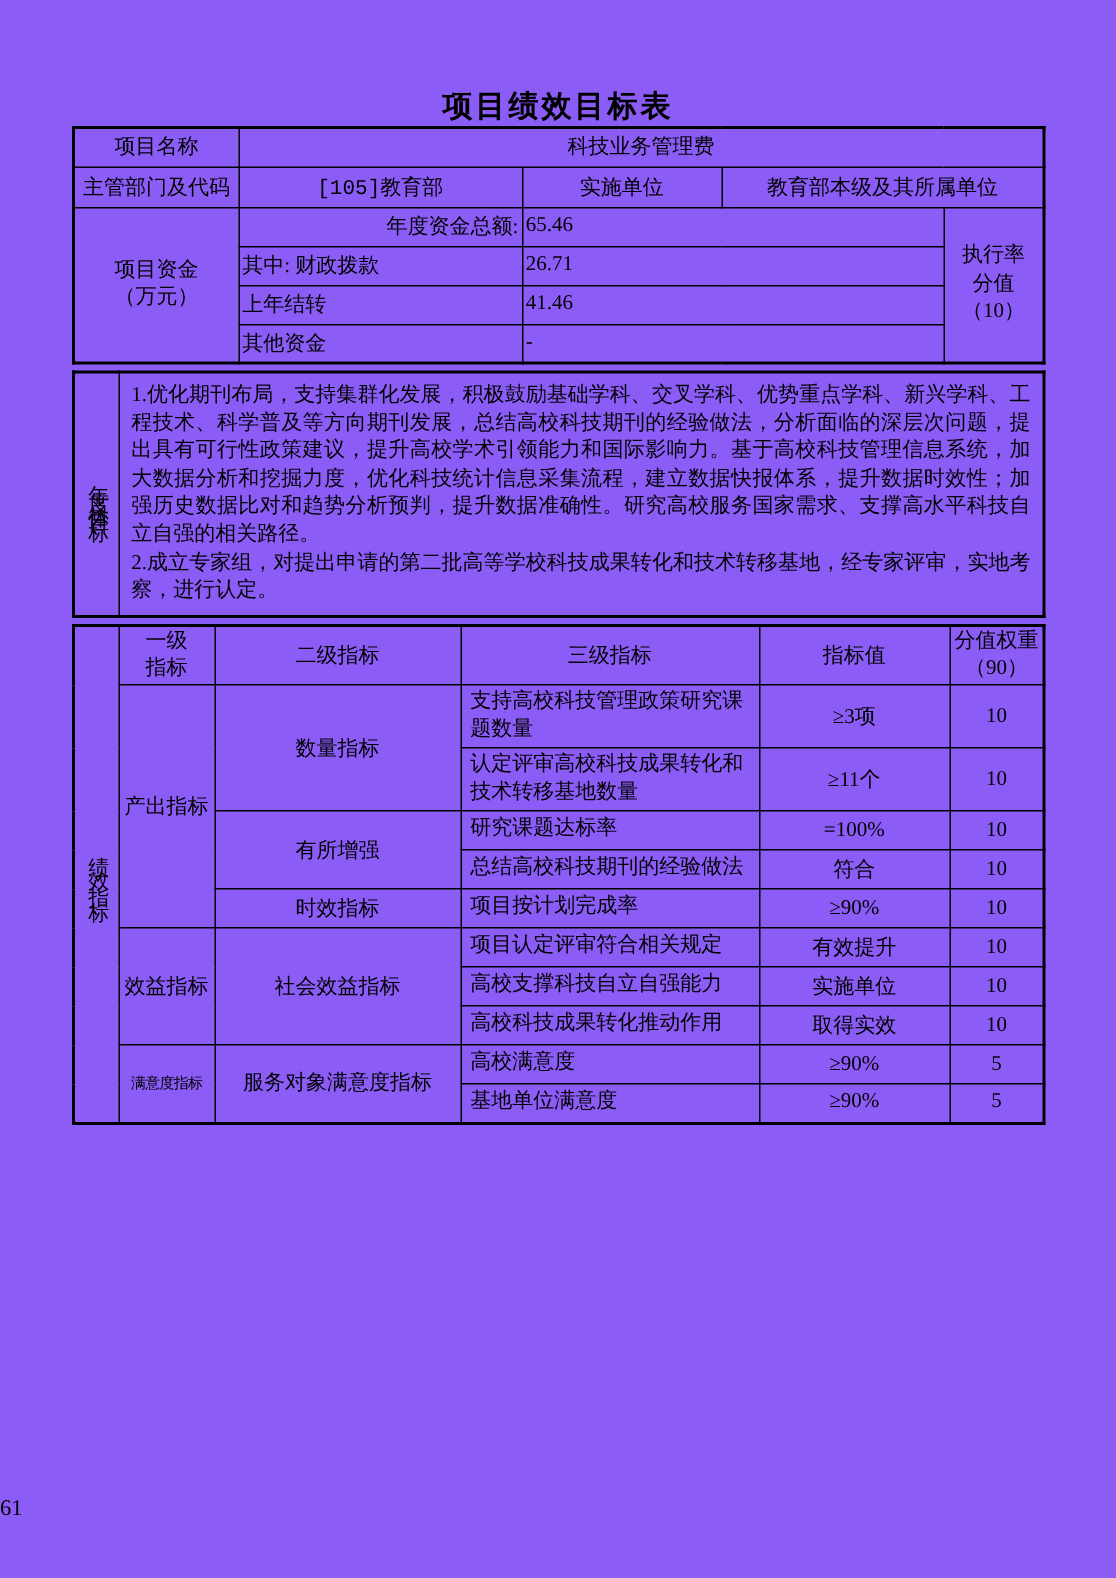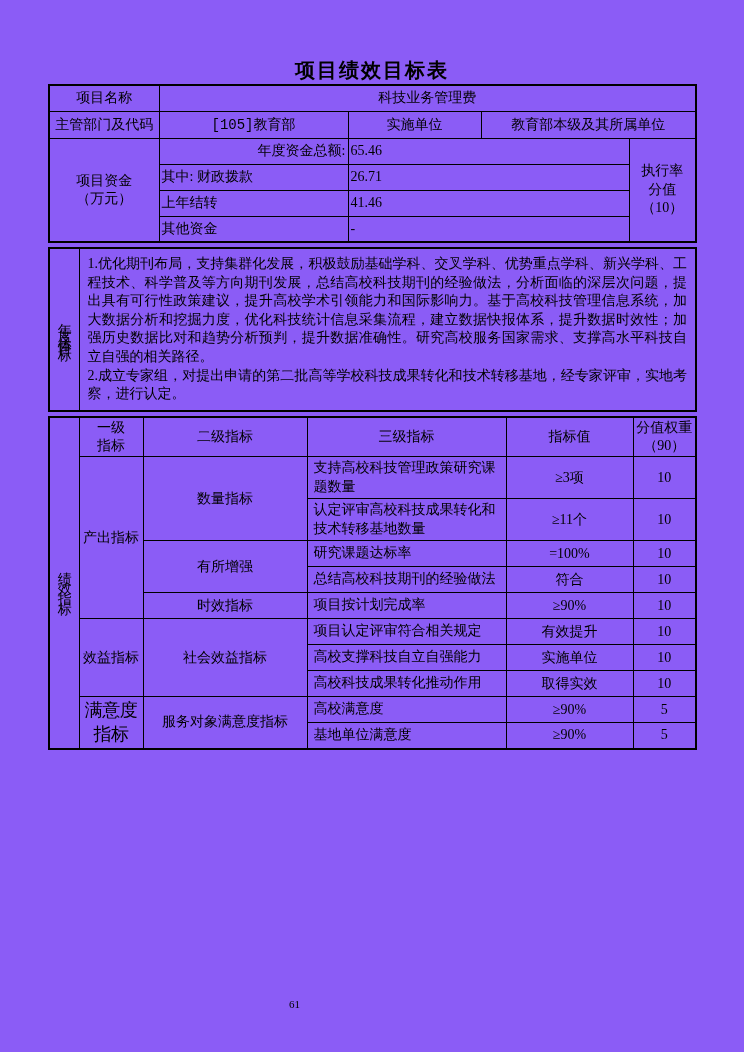--- a/index.html
+++ b/index.html
@@ -22,31 +22,31 @@
 
   tr.h26 { height:26px; } tr.h27 { height:27px;font-family:Liberation Mono, monospace; }
   tr.h38 { height:38px; } tr.h42 { height:42px; }
   tr.h158 { height:158px; }
 
   .pre { white-space:pre-line; line-height:1.3; }
   .al  { text-align:right;  padding-left:6px; }
   .ar  { text-align:left; padding-right:5px; }
   .val { text-align:left; padding-right:6px; }
   .l3  { text-align:left;  padding-left:6px; line-height:1.32;margin-top:24px; }
-  .tight { font-size:18px; letter-spacing:-0.5px; }
+  .tight { font-size:10px; letter-spacing:-0.5px; }
 
   .vcell { text-align:center; vertical-align:middle; }
   .vtext { writing-mode:vertical-lr; text-orientation:upright; display:inline-block; line-height:1; }
   .vg { letter-spacing:5px; }
   .vp { letter-spacing:10px; }
 
   .goal-cell { text-align:justify; vertical-align:middle; padding:6px 8px; }
   .goal-item { font-size:14px; line-height:18.6px; text-align:justify; }
 
-  .page-number { position:absolute; top:998px; left:0; width:589px; text-align:center; font-size:11px; }
+  .page-number { position:absolute; top:998px; left:0; width:589px; font-size:15px; }
 </style>
 </head>
 <body>
 
 <div class="page">
 
   <div class="title">项目绩效目标表</div>
 
   <table class="tA">
     <colgroup>

